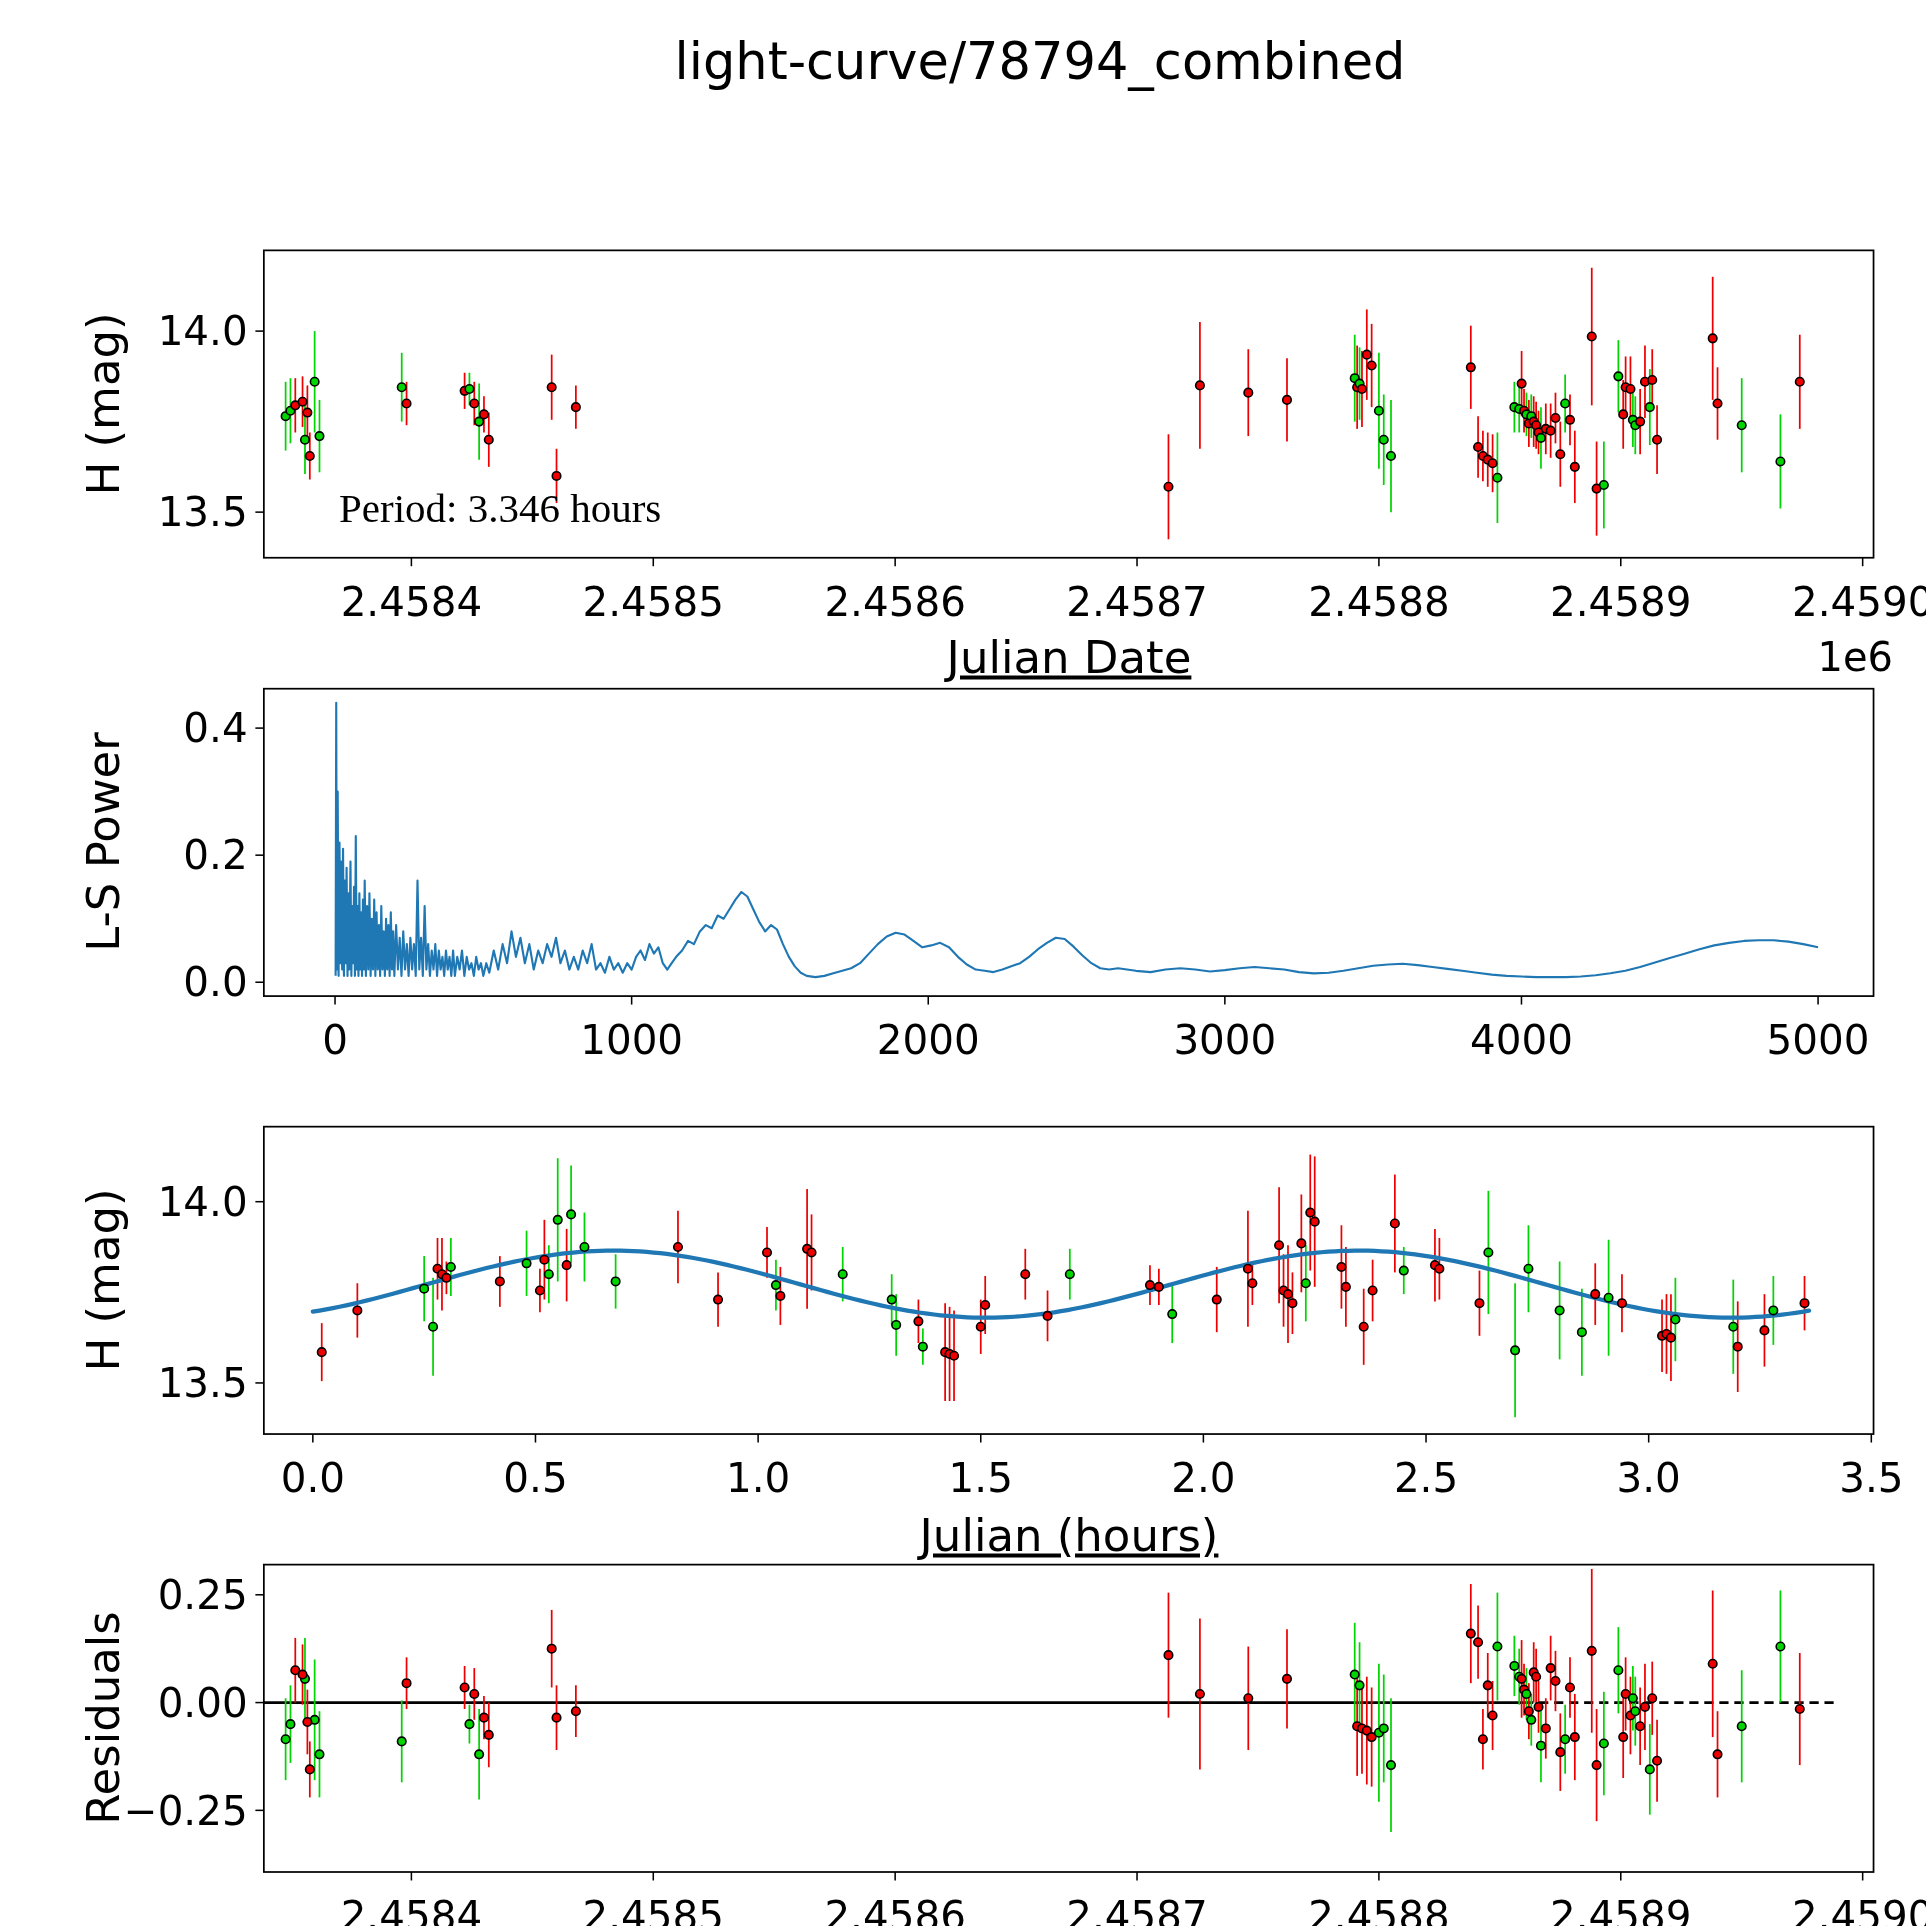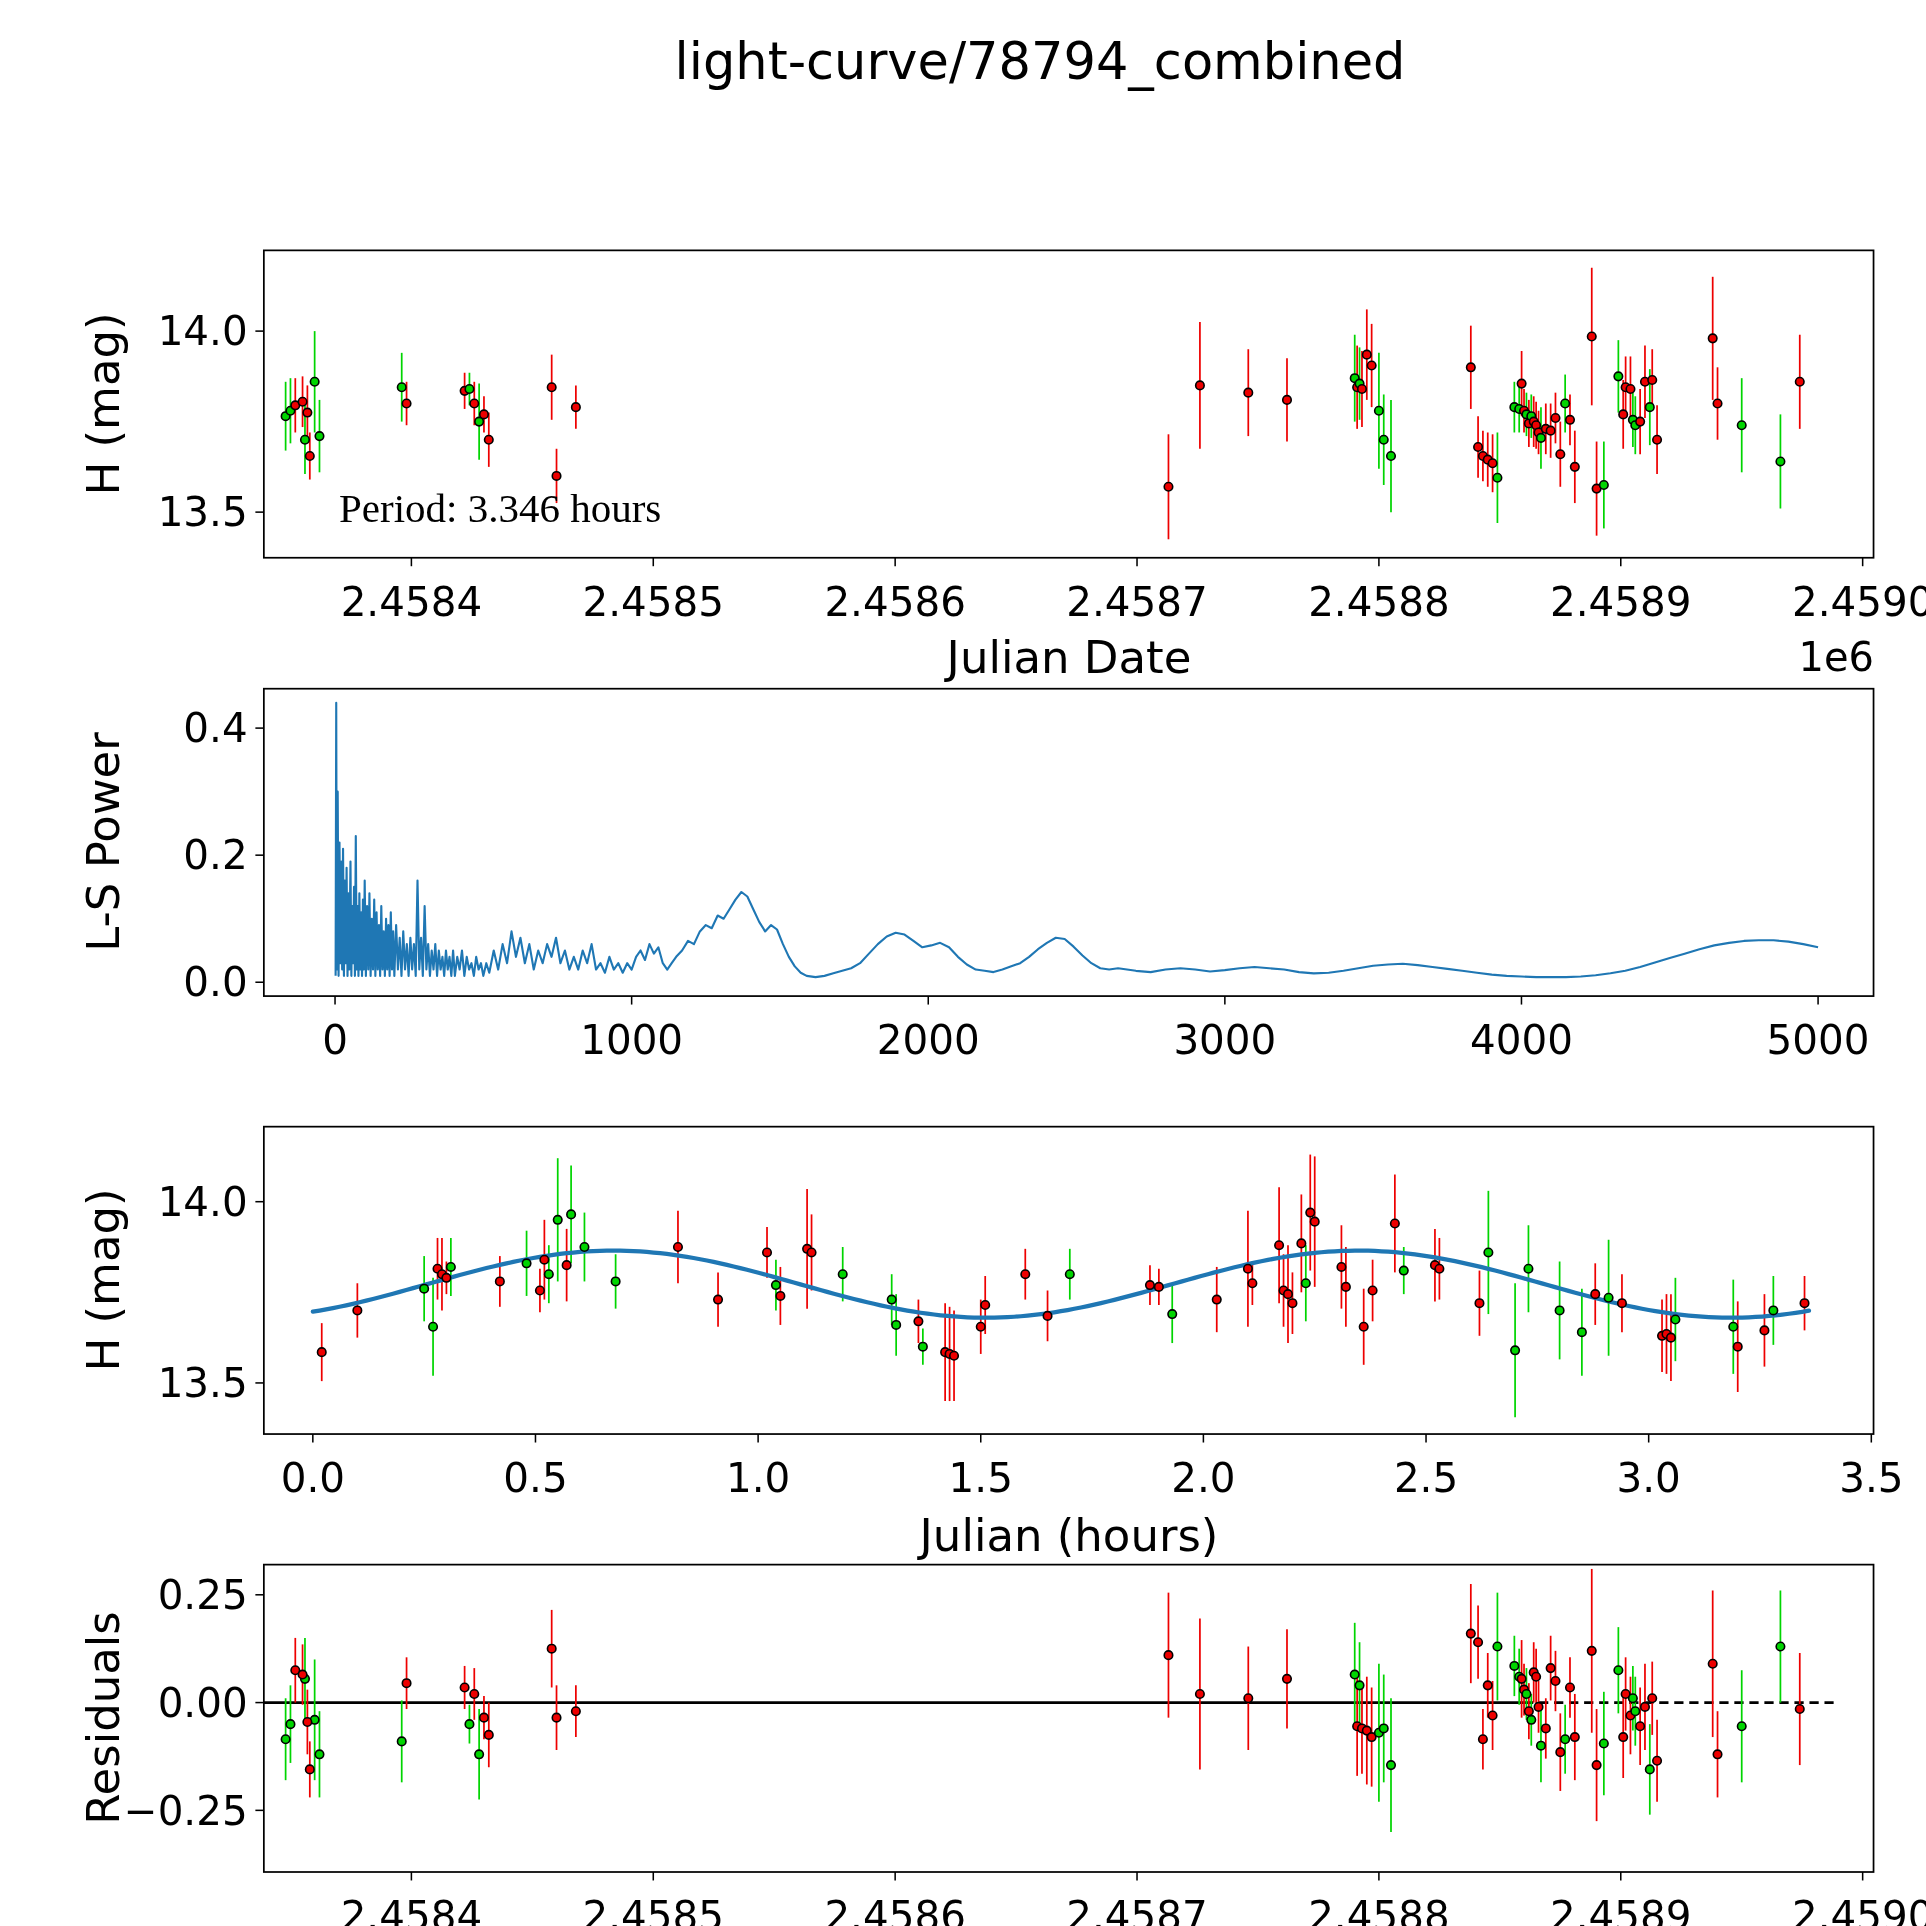--- a/index.html
+++ b/index.html
@@ -14,25 +14,25 @@
   .title{
     position:absolute;left:50%;top:32px;transform:translateX(-50%);
     font-size:51px;white-space:nowrap;color:#000;
   }
   .ylabel{
     position:absolute;transform:translate(-50%,-50%) rotate(-90deg);
     font-size:45px;white-space:nowrap;color:#000;
   }
   .xlabel{
     position:absolute;transform:translate(-50%,-50%);
-    font-size:45px;white-space:nowrap;color:#000;
+    font-size:45px;white-space:nowrap;color:#000;text-decoration:underline;
   }
   .offset-label{
     position:absolute;transform:translate(-100%,-50%);
-    font-size:40px;white-space:nowrap;color:#000;
+    font-size:40px;white-space:nowrap;color:#000;margin-left:19px;
   }
   .annotation{
     position:absolute;font-size:41px;white-space:nowrap;color:#000;font-family:Liberation Serif, serif;
   }
   svg{position:absolute;left:0;top:0;}
 </style>
 </head>
 <body>
 
 <div id="figure">

